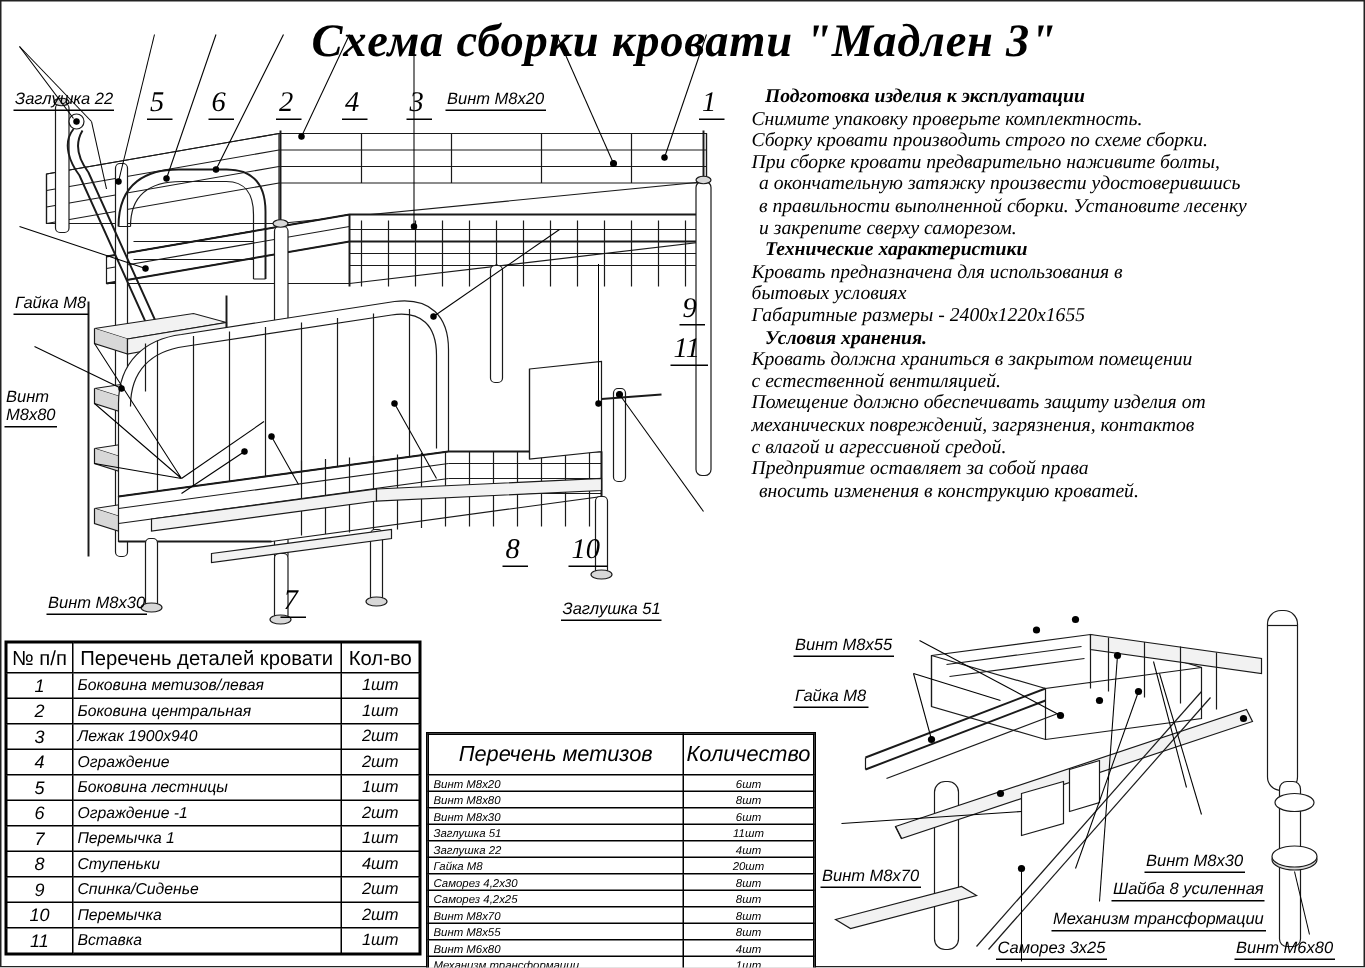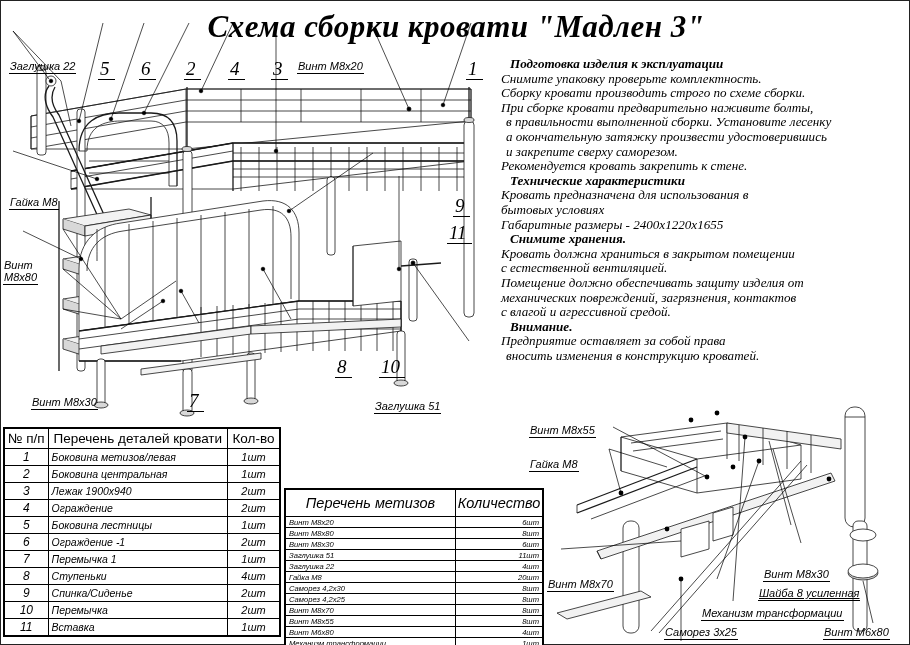--- a/index.html
+++ b/index.html
@@ -105,21 +105,21 @@
   }
   #metiz-table td{
     border:1px solid #000;
     font-family:"Liberation Sans", sans-serif;
     font-style:italic;
     font-size:7.6px;
     height:11px;
     padding:0 3px;
     box-sizing:border-box;
   }
-  #metiz-table td.q{width:84px;text-align:right;}
+  #metiz-table td.q{width:84px;text-align:center;}
 
   
   svg.draw{position:absolute;left:0;top:0;overflow:visible;}
   .ln{stroke:#1a1a1a;fill:none;stroke-width:0.8;}
   .ln2{stroke:#1a1a1a;fill:none;stroke-width:1.3;}
   .lead{stroke:#000;fill:none;stroke-width:0.7;}
   .pt{fill:#000;}
   .fillw{fill:#ffffff;stroke:#1a1a1a;stroke-width:0.8;}
   .fillg{fill:#f2f2f2;stroke:#1a1a1a;stroke-width:0.8;}
   .fillgd{fill:#d8d8d8;stroke:#1a1a1a;stroke-width:0.8;}
@@ -361,38 +361,36 @@
   <div class="abs num" style="left:186px;top:390px;">7</div>
   <div class="abs num" style="left:334px;top:356px;">8</div>
   <div class="abs num" style="left:378px;top:356px;">10</div>
   <div class="abs lbl" style="left:373px;top:400px;">Заглушка 51</div>
 
   <div class="abs" id="instructions">
     <div class="head line">Подготовка изделия к эксплуатации</div>
     <div class="line">Снимите упаковку проверьте комплектность.</div>
     <div class="line">Сборку кровати производить строго по схеме сборки.</div>
     <div class="line">При сборке кровати  предварительно наживите  болты,</div>
+    <div class="line ind">а окончательную затяжку произвести удостоверившись</div>
     <div class="line ind">в правильности выполненной сборки. Установите лесенку</div>
-    <div class="line ind">а окончательную затяжку произвести удостоверившись</div>
     <div class="line ind"> и закрепите сверху саморезом.</div>
-    <div class="line">Рекомендуется кровать закрепить к стене.</div>
 
     <div class="head line">Технические характеристики</div>
     <div class="line">Кровать предназначена для использования в</div>
     <div class="line">бытовых условиях</div>
     <div class="line">Габаритные размеры - 2400х1220х1655</div>
 
-    <div class="head line">Снимите хранения.</div>
+    <div class="head line">Условия хранения.</div>
     <div class="line">Кровать должна храниться в закрытом помещении</div>
     <div class="line">с естественной вентиляцией.</div>
     <div class="line">Помещение должно обеспечивать защиту изделия от</div>
     <div class="line">механических повреждений, загрязнения, контактов</div>
     <div class="line">с влагой и агрессивной средой.</div>
 
-    <div class="head line">Внимание.</div>
     <div class="line">Предприятие оставляет за собой права</div>
     <div class="line ind">вносить изменения в конструкцию кроватей.</div>
   </div>
 
   <div class="abs" id="parts-table">
     <table>
       <thead>
         <tr>
           <th class="c-no">№ п/п</th>
           <th class="c-name">Перечень деталей кровати</th>
@@ -601,18 +599,18 @@
       <path d="M290,124 L268,40"></path>
       <path d="M300,142 L272,48"></path>
       <path d="M372,222 L362,180"></path>
     </g>
   </svg>
 
   <div class="abs lbl" style="left:528px;top:424px;">Винт М8х55</div>
   <div class="abs lbl" style="left:528px;top:458px;">Гайка М8</div>
   <div class="abs lbl" style="left:546px;top:578px;">Винт М8х70</div>
   <div class="abs lbl" style="left:762px;top:568px;">Винт М8х30</div>
-  <div class="abs lbl" style="left:757px;top:587px;text-decoration:underline;">Шайба 8 усиленная</div>
+  <div class="abs lbl" style="left:740px;top:587px;">Шайба 8 усиленная</div>
   <div class="abs lbl" style="left:700px;top:607px;">Механизм трансформации</div>
   <div class="abs lbl" style="left:663px;top:626px;">Саморез 3х25</div>
   <div class="abs lbl" style="left:822px;top:626px;">Винт М6х80</div>
 
 </div>
 
 </body></html>

